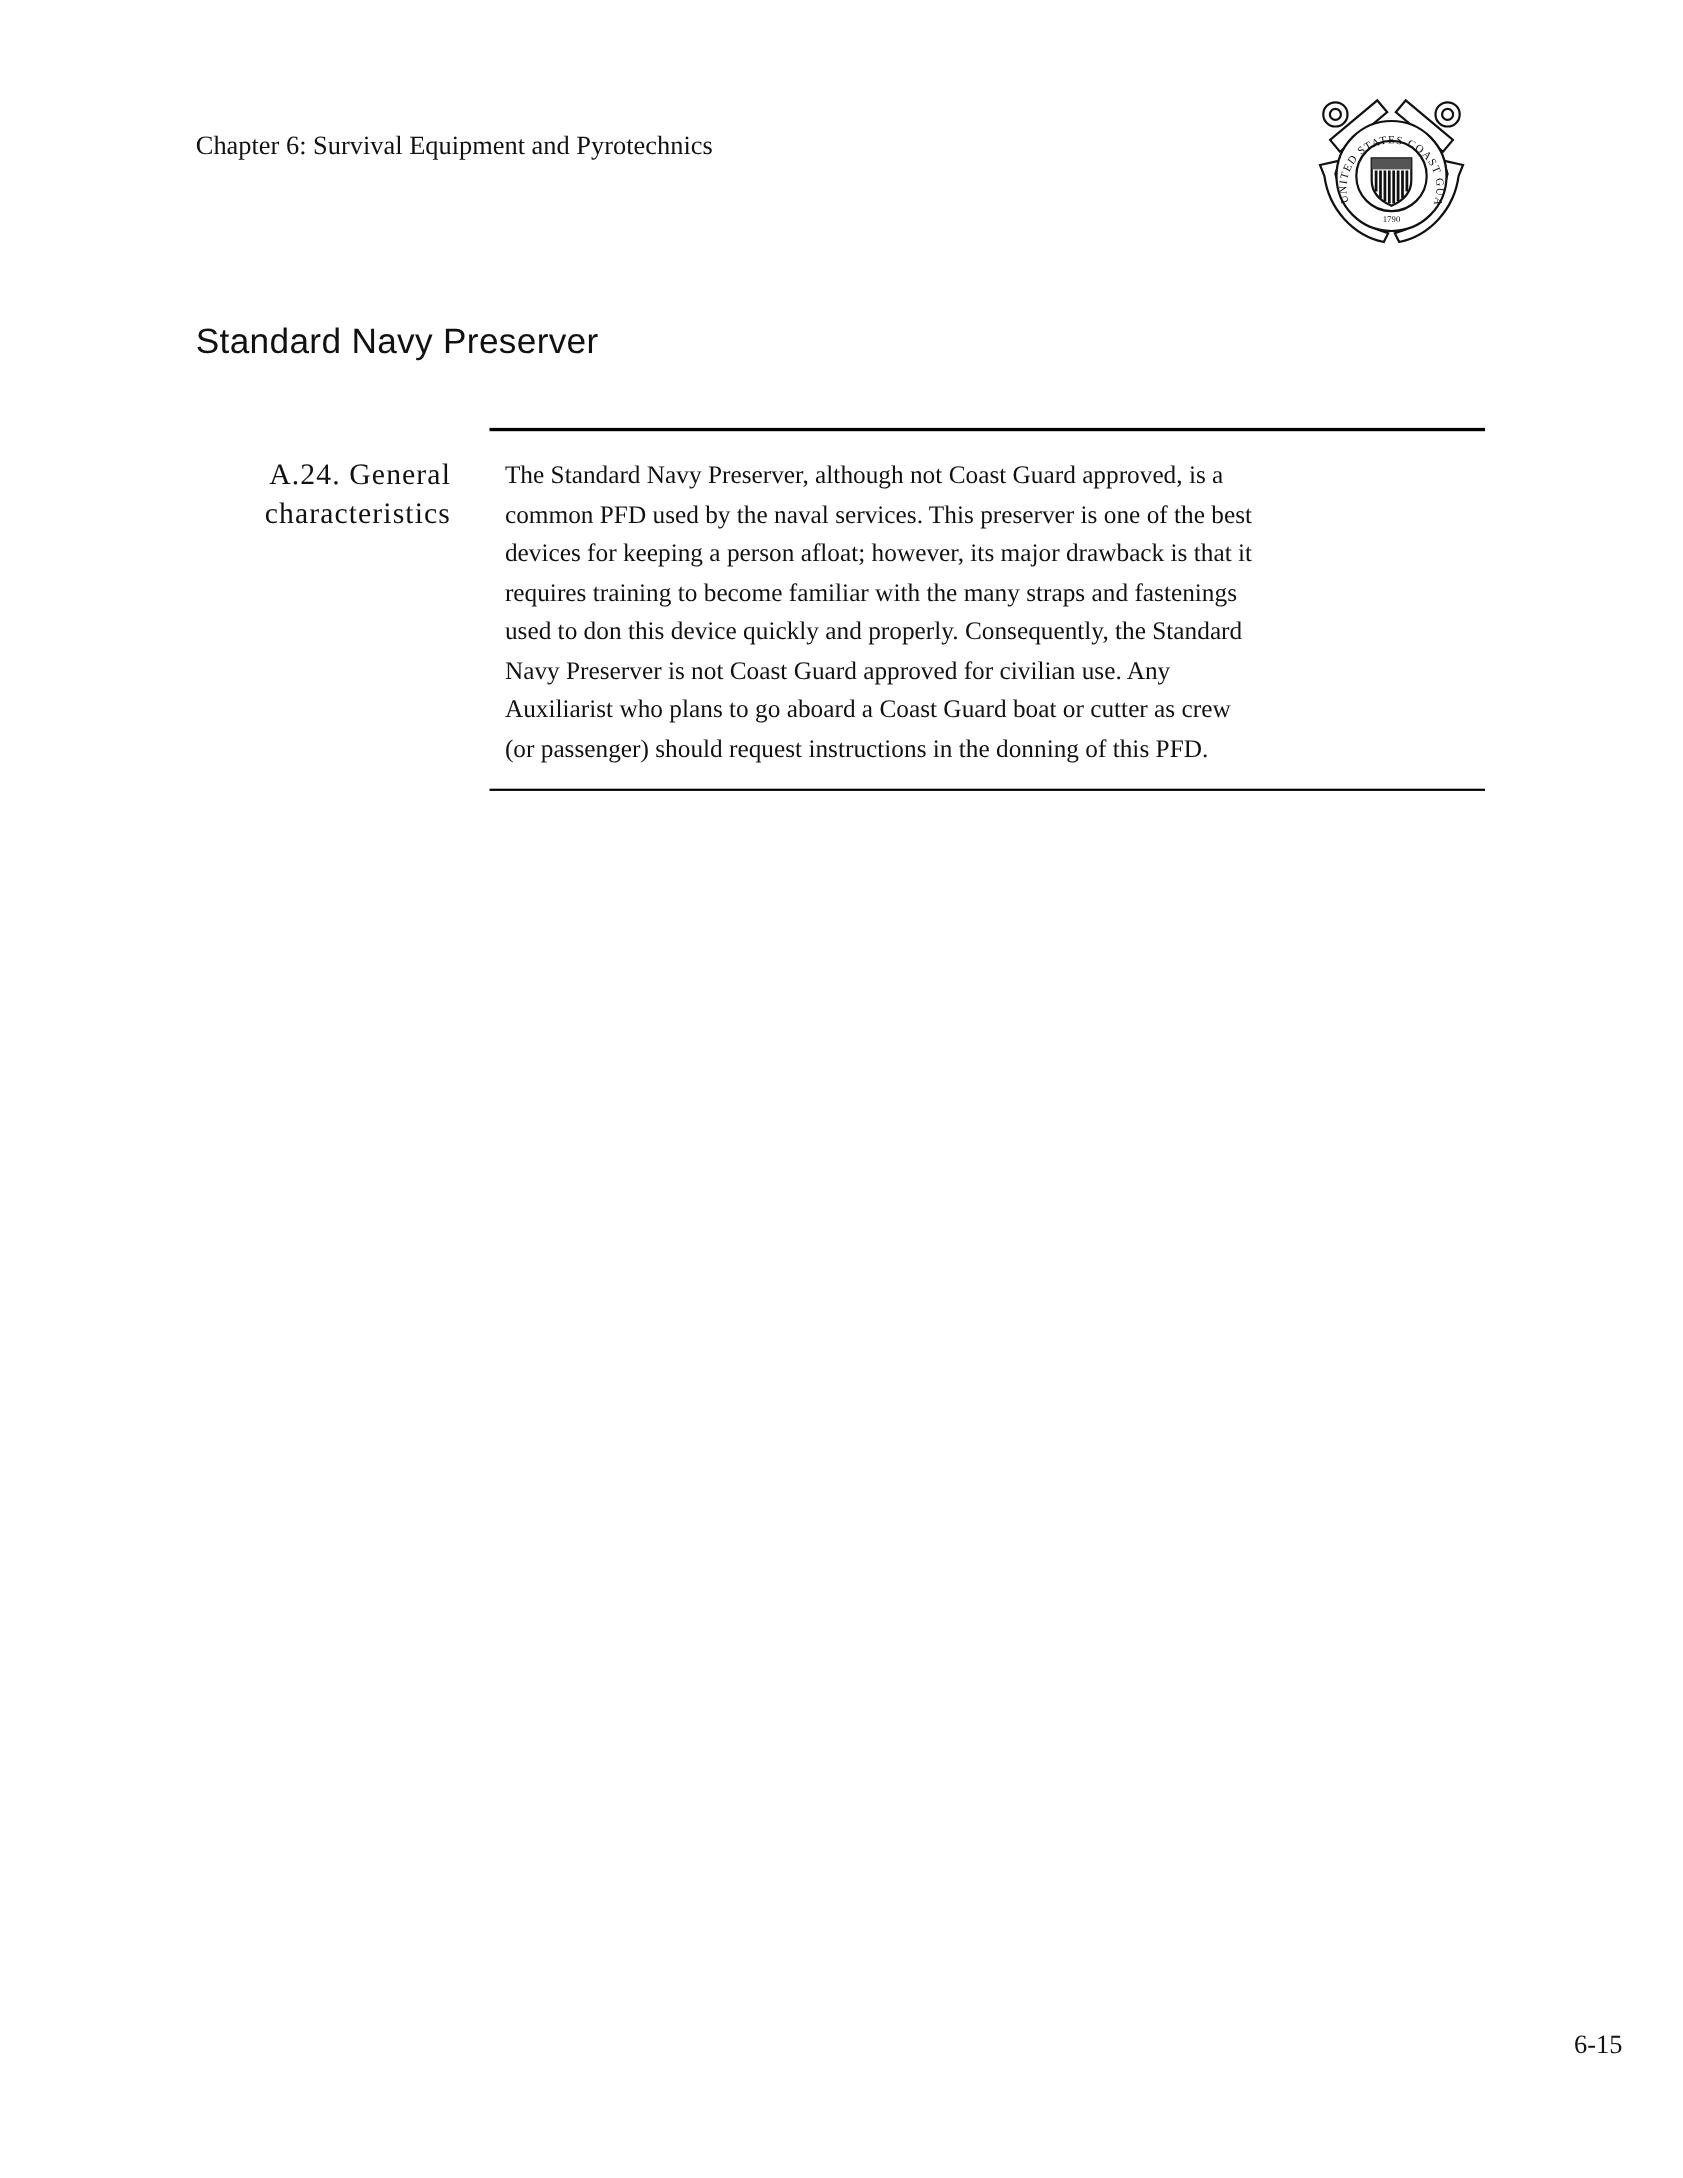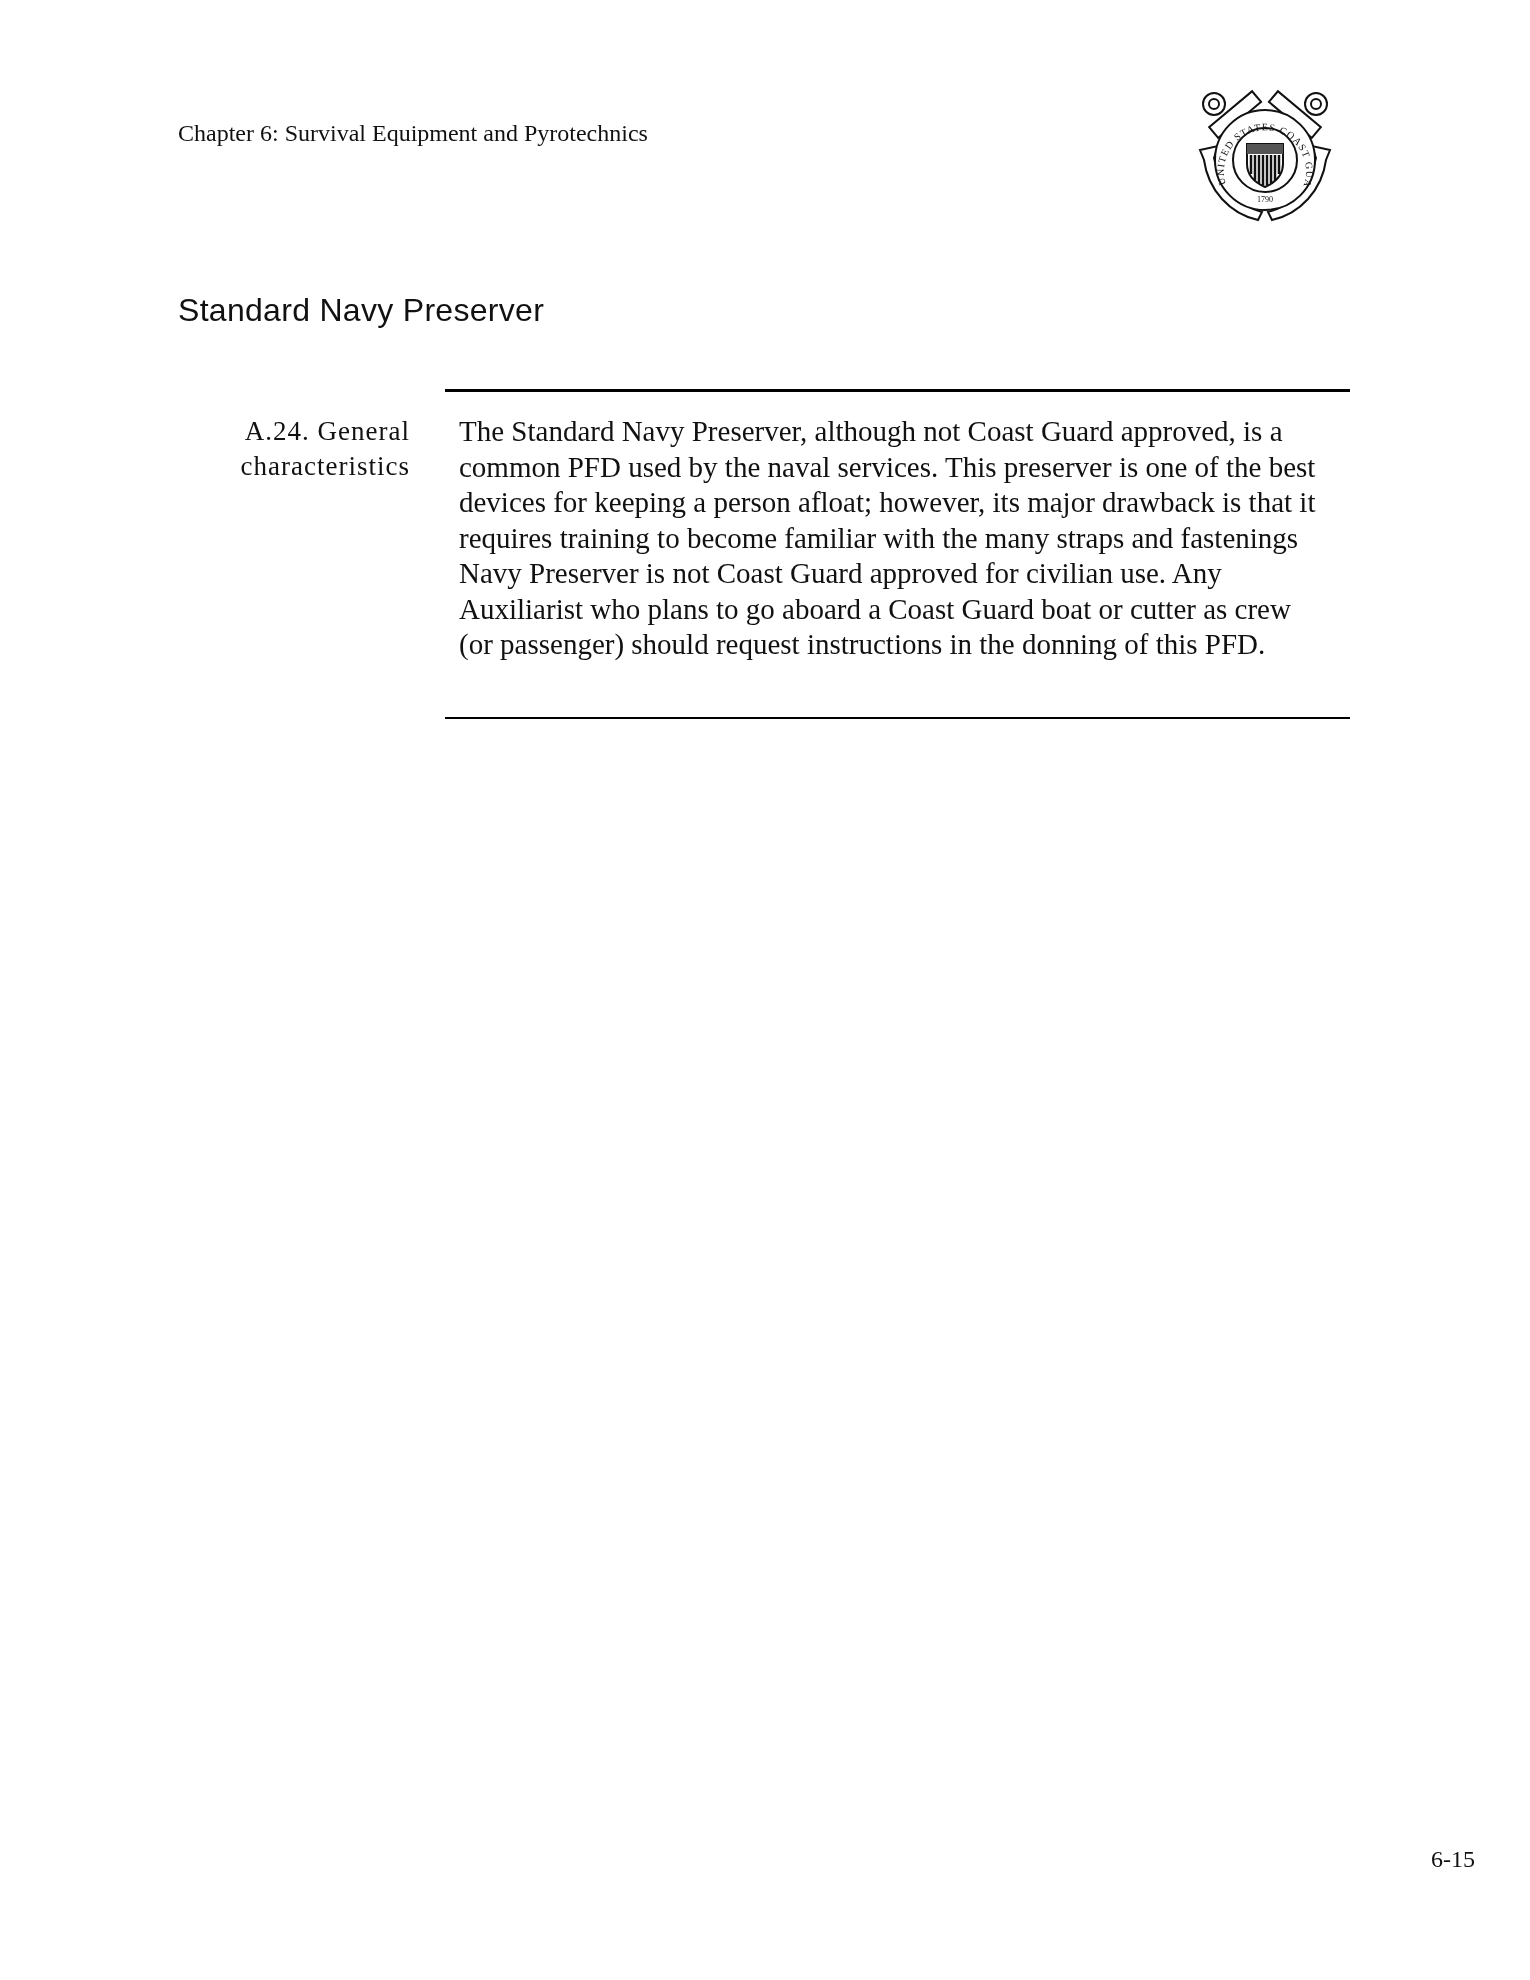--- a/index.html
+++ b/index.html
@@ -17,21 +17,21 @@
     .rule { position: absolute; left: 445px; width: 905px; background: #000; }
     .rule.top { top: 389px; height: 3px; }
     .rule.bottom { top: 717px; height: 1.5px; }
     .side-label {
       position: absolute; left: 190px; top: 414px; width: 220px;
       font-family: "Liberation Serif", serif; font-size: 27px; line-height: 35px;
       letter-spacing: 1px; color: #111; text-align: right;
     }
     .body-text {
       position: absolute; left: 459px; top: 414px; width: 890px;
-      font-family: "Liberation Serif", serif; font-size: 29px; line-height: 35.5px;
+      font-family: "Liberation Serif", serif; font-size: 23px; line-height: 35.5px;
       color: #111;
     }
     .body-text .line { display: block; white-space: nowrap; }
     .page-number {
       position: absolute; left: 0; width: 1475px; top: 1846px; text-align: right;
       font-family: "Liberation Serif", serif; font-size: 24px; color: #111;
     }
   </style>
 </head>
 <body>
@@ -90,20 +90,21 @@
 <div class="side-label">
   <span style="display:block">A.24.  General</span>
   <span style="display:block">characteristics</span>
 </div>
 
 <div class="body-text">
   <span class="line">The Standard Navy Preserver, although not Coast Guard approved, is a</span>
   <span class="line">common PFD used by the naval services.  This preserver is one of the best</span>
   <span class="line">devices for keeping a person afloat; however, its major drawback is that it</span>
   <span class="line">requires training to become familiar with the many straps and fastenings</span>
+  <span class="line">used to don this device quickly and properly.  Consequently, the Standard</span>
   <span class="line">Navy Preserver is not Coast Guard approved for civilian use.  Any</span>
   <span class="line">Auxiliarist who plans to go aboard a Coast Guard boat or cutter as crew</span>
   <span class="line">(or passenger) should request instructions in the donning of this PFD.</span>
 </div>
 
 <div class="rule bottom"></div>
 
 <div class="page-number">6-15</div>
 
 </body></html>

